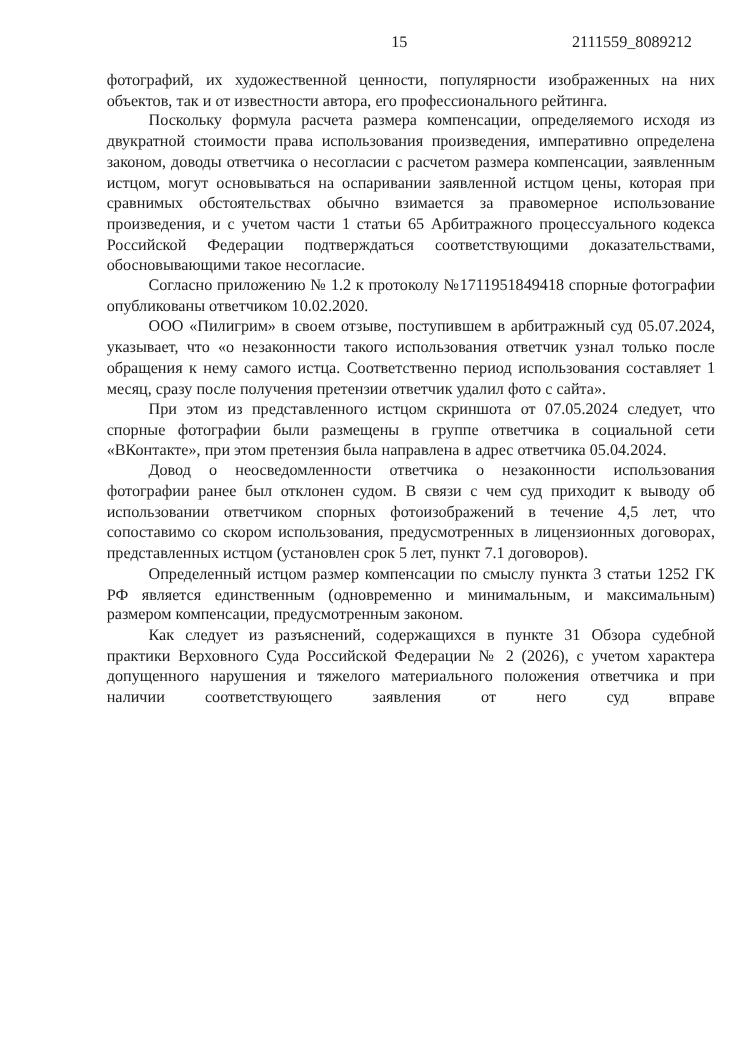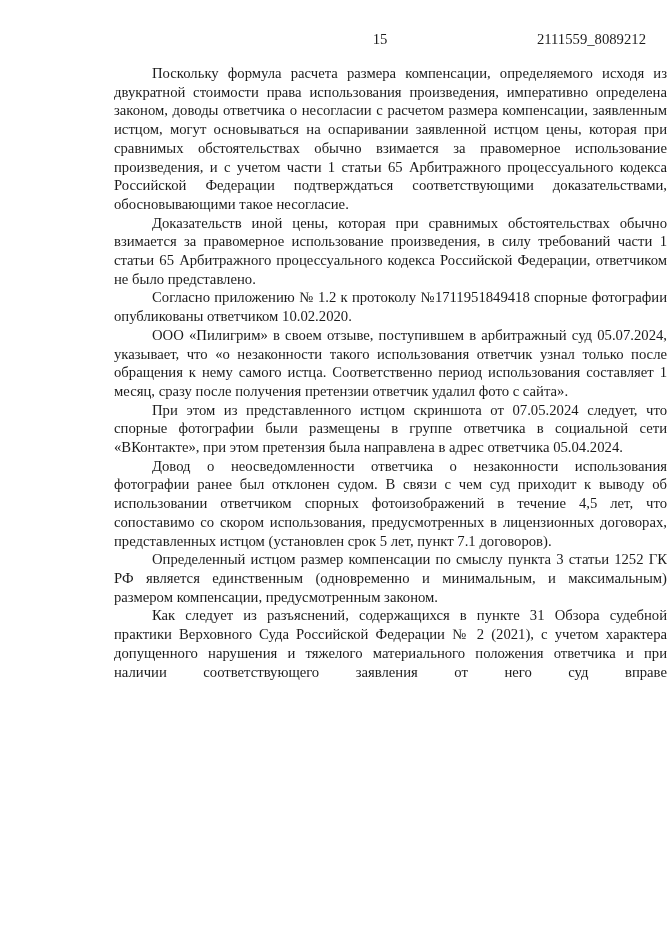--- a/index.html
+++ b/index.html
@@ -12,21 +12,20 @@
     background: var(--page-bg, #ffffff);
     font-family: "Liberation Serif", "DejaVu Serif", serif;
     color: var(--text-color, #1b1b1b);
     overflow: hidden;
   }
   .page {
     position: relative;
     width: 544px;
     height: 944px;
     background: var(--page-bg, #ffffff);
-    margin-left: 17px;
   }
   .header {
     position: absolute;
     top: 30px;
     left: 97px;
     width: 532px;
     height: 19px;
     font-size: 14.7px;
     line-height: 19px;
     white-space: nowrap;
@@ -71,22 +70,22 @@
 </style>
 </head>
 <body>
 
 <div class="page">
   <header class="header">
     <span class="page-number">15</span>
     <span class="document-id">2111559_8089212</span>
   </header>
   <main class="body-text">
+      <p class="para">фотографий, их художественной ценности, популярности изображенных на них объектов, так и от известности автора, его профессионального рейтинга.</p>
       <p class="para indent">Поскольку формула расчета размера компенсации, определяемого исходя из двукратной стоимости права использования произведения, императивно определена законом, доводы ответчика о несогласии с расчетом размера компенсации, заявленным истцом, могут основываться на оспаривании заявленной истцом цены, которая при сравнимых обстоятельствах обычно взимается за правомерное использование произведения, и с учетом части 1 статьи 65 Арбитражного процессуального кодекса Российской Федерации подтверждаться соответствующими доказательствами, обосновывающими такое несогласие.</p>
-      <p class="para indent">Доказательств иной цены, которая при сравнимых обстоятельствах обычно взимается за правомерное использование произведения, в силу требований части 1 статьи 65 Арбитражного процессуального кодекса Российской Федерации, ответчиком не было представлено.</p>
       <p class="para indent">Согласно приложению № 1.2 к протоколу №1711951849418 спорные фотографии опубликованы ответчиком 10.02.2020.</p>
       <p class="para indent">ООО «Пилигрим» в своем отзыве, поступившем в арбитражный суд 05.07.2024, указывает, что «о незаконности такого использования ответчик узнал только после обращения к нему самого истца. Соответственно период использования составляет 1 месяц, сразу после получения претензии ответчик удалил фото с сайта».</p>
       <p class="para indent">При этом из представленного истцом скриншота от 07.05.2024 следует, что спорные фотографии были размещены в группе ответчика в социальной сети «ВКонтакте», при этом претензия была направлена в адрес ответчика 05.04.2024.</p>
       <p class="para indent">Довод о неосведомленности ответчика о незаконности использования фотографии ранее был отклонен судом. В связи с чем суд приходит к выводу об использовании ответчиком спорных фотоизображений в течение 4,5 лет, что сопоставимо со скором использования, предусмотренных в лицензионных договорах, представленных истцом (установлен срок 5 лет, пункт 7.1 договоров).</p>
       <p class="para indent">Определенный истцом размер компенсации по смыслу пункта 3 статьи 1252 ГК РФ является единственным (одновременно и минимальным, и максимальным) размером компенсации, предусмотренным законом.</p>
-      <p class="para indent justify-last">Как следует из разъяснений, содержащихся в пункте 31 Обзора судебной практики Верховного Суда Российской Федерации № 2 (2021), с учетом характера допущенного нарушения и тяжелого материального положения ответчика и при наличии соответствующего заявления от него суд вправе</p>
+      <p class="para indent justify-last">Как следует из разъяснений, содержащихся в пункте 31 Обзора судебной практики Верховного Суда Российской Федерации № 2 (2026), с учетом характера допущенного нарушения и тяжелого материального положения ответчика и при наличии соответствующего заявления от него суд вправе</p>
     </main>
 </div>
 
 </body></html>

